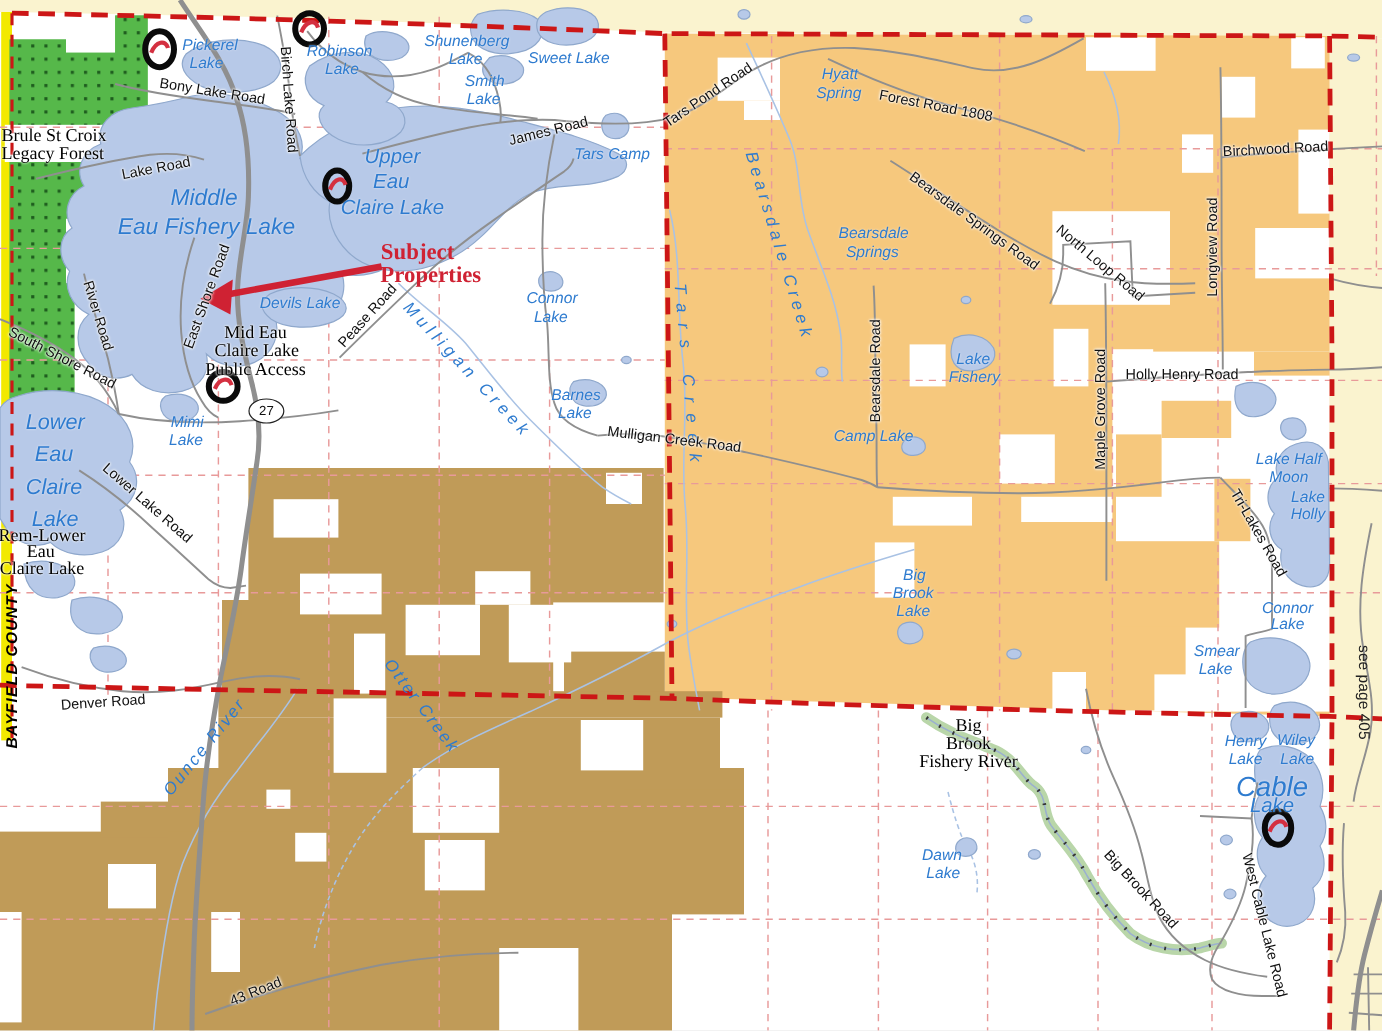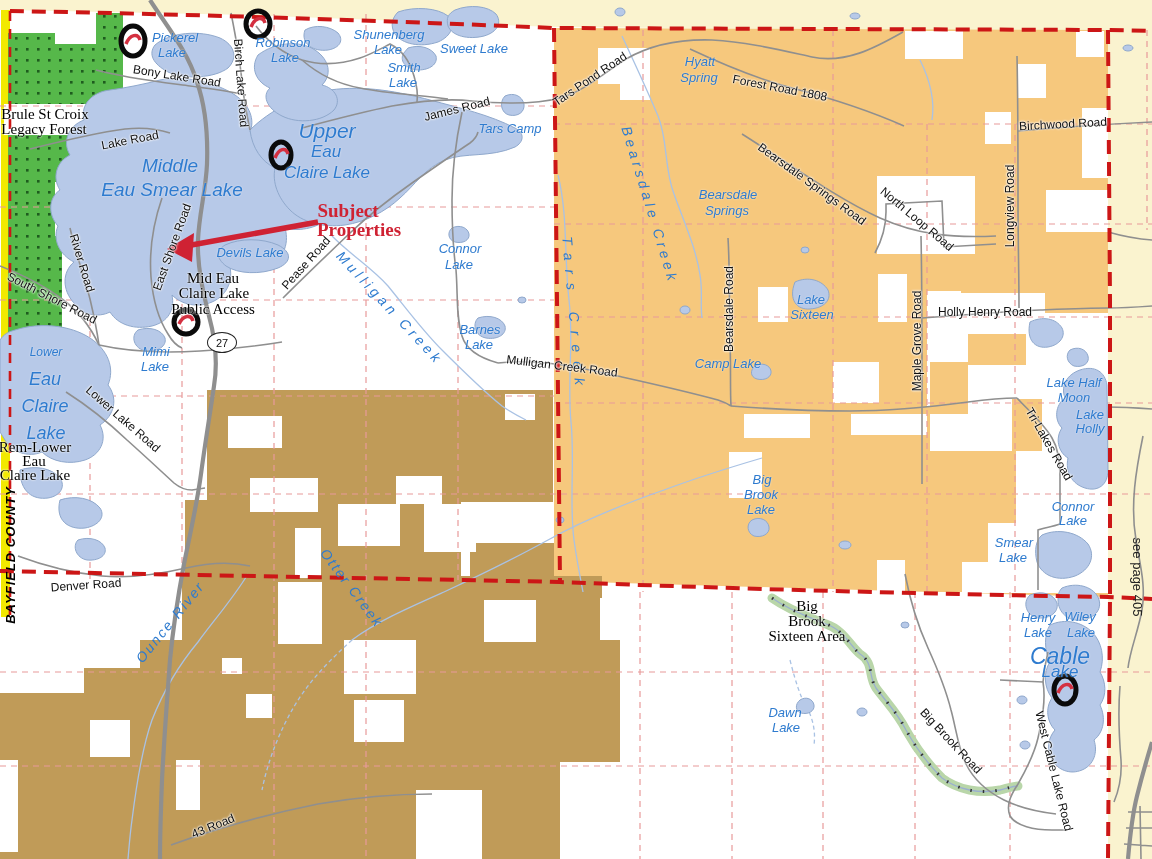--- a/index.html
+++ b/index.html
@@ -290,42 +290,42 @@
 <div class="lbl lake-lbl" style="left:175px;top:37px;transform:translate(-50%,-50%)">Pickerel</div>
 <div class="lbl lake-lbl" style="left:172px;top:52px;transform:translate(-50%,-50%)">Lake</div>
 <div class="lbl lake-lbl" style="left:283px;top:42px;transform:translate(-50%,-50%)">Robinson</div>
 <div class="lbl lake-lbl" style="left:285px;top:57px;transform:translate(-50%,-50%)">Lake</div>
 <div class="lbl lake-lbl" style="left:389px;top:34px;transform:translate(-50%,-50%)">Shunenberg</div>
 <div class="lbl lake-lbl" style="left:388px;top:49px;transform:translate(-50%,-50%)">Lake</div>
 <div class="lbl lake-lbl" style="left:474px;top:48px;transform:translate(-50%,-50%)">Sweet Lake</div>
 <div class="lbl lake-lbl" style="left:404px;top:67px;transform:translate(-50%,-50%)">Smith</div>
 <div class="lbl lake-lbl" style="left:403px;top:82px;transform:translate(-50%,-50%)">Lake</div>
 <div class="lbl lake-lbl" style="left:510px;top:128px;transform:translate(-50%,-50%)">Tars Camp</div>
-<div class="lbl lake-lbl" style="left:327px;top:131px;font-size:21px;transform:translate(-50%,-50%)">Upper</div>
+<div class="lbl lake-lbl" style="left:327px;top:131px;font-size:17px;transform:translate(-50%,-50%)">Upper</div>
 <div class="lbl lake-lbl" style="left:326px;top:152px;font-size:17px;transform:translate(-50%,-50%)">Eau</div>
 <div class="lbl lake-lbl" style="left:327px;top:173px;font-size:17px;transform:translate(-50%,-50%)">Claire Lake</div>
 <div class="lbl lake-lbl" style="left:170px;top:166px;font-size:19px;transform:translate(-50%,-50%)">Middle</div>
-<div class="lbl lake-lbl" style="left:172px;top:190px;font-size:19px;transform:translate(-50%,-50%)">Eau Smear Lake</div>
+<div class="lbl lake-lbl" style="left:172px;top:190px;font-size:19px;transform:translate(-50%,-50%)">Eau Fishery Lake</div>
 <div class="lbl lake-lbl" style="left:250px;top:252px;transform:translate(-50%,-50%)">Devils Lake</div>
 <div class="lbl lake-lbl" style="left:460px;top:248px;transform:translate(-50%,-50%)">Connor</div>
 <div class="lbl lake-lbl" style="left:459px;top:264px;transform:translate(-50%,-50%)">Lake</div>
 <div class="lbl lake-lbl" style="left:480px;top:329px;transform:translate(-50%,-50%)">Barnes</div>
 <div class="lbl lake-lbl" style="left:479px;top:344px;transform:translate(-50%,-50%)">Lake</div>
 <div class="lbl lake-lbl" style="left:156px;top:351px;transform:translate(-50%,-50%)">Mimi</div>
 <div class="lbl lake-lbl" style="left:155px;top:366px;transform:translate(-50%,-50%)">Lake</div>
-<div class="lbl lake-lbl" style="left:46px;top:352px;font-size:12px;transform:translate(-50%,-50%)">Lower</div>
+<div class="lbl lake-lbl" style="left:46px;top:352px;font-size:18px;transform:translate(-50%,-50%)">Lower</div>
 <div class="lbl lake-lbl" style="left:45px;top:379px;font-size:18px;transform:translate(-50%,-50%)">Eau</div>
 <div class="lbl lake-lbl" style="left:45px;top:406px;font-size:18px;transform:translate(-50%,-50%)">Claire</div>
 <div class="lbl lake-lbl" style="left:46px;top:433px;font-size:18px;transform:translate(-50%,-50%)">Lake</div>
 <div class="lbl lake-lbl" style="left:700px;top:61px;transform:translate(-50%,-50%)">Hyatt</div>
 <div class="lbl lake-lbl" style="left:699px;top:77px;transform:translate(-50%,-50%)">Spring</div>
 <div class="lbl lake-lbl" style="left:728px;top:194px;transform:translate(-50%,-50%)">Bearsdale</div>
 <div class="lbl lake-lbl" style="left:727px;top:210px;transform:translate(-50%,-50%)">Springs</div>
 <div class="lbl lake-lbl" style="left:811px;top:299px;transform:translate(-50%,-50%)">Lake</div>
-<div class="lbl lake-lbl" style="left:812px;top:314px;transform:translate(-50%,-50%)">Sixteen</div>
+<div class="lbl lake-lbl" style="left:812px;top:314px;transform:translate(-50%,-50%)">Fishery</div>
 <div class="lbl lake-lbl" style="left:728px;top:363px;transform:translate(-50%,-50%)">Camp Lake</div>
 <div class="lbl lake-lbl" style="left:762px;top:479px;transform:translate(-50%,-50%)">Big</div>
 <div class="lbl lake-lbl" style="left:761px;top:494px;transform:translate(-50%,-50%)">Brook</div>
 <div class="lbl lake-lbl" style="left:761px;top:509px;transform:translate(-50%,-50%)">Lake</div>
 <div class="lbl lake-lbl" style="left:1074px;top:382px;transform:translate(-50%,-50%)">Lake Half</div>
 <div class="lbl lake-lbl" style="left:1074px;top:397px;transform:translate(-50%,-50%)">Moon</div>
 <div class="lbl lake-lbl" style="left:1090px;top:414px;transform:translate(-50%,-50%)">Lake</div>
 <div class="lbl lake-lbl" style="left:1090px;top:428px;transform:translate(-50%,-50%)">Holly</div>
 <div class="lbl lake-lbl" style="left:1073px;top:506px;transform:translate(-50%,-50%)">Connor</div>
 <div class="lbl lake-lbl" style="left:1073px;top:520px;transform:translate(-50%,-50%)">Lake</div>
@@ -374,21 +374,21 @@
 <div class="lbl area-lbl" style="left:45px;top:114px;transform:translate(-50%,-50%)">Brule St Croix</div>
 <div class="lbl area-lbl" style="left:44px;top:129px;transform:translate(-50%,-50%)">Legacy Forest</div>
 <div class="lbl area-lbl" style="left:213px;top:278px;transform:translate(-50%,-50%)">Mid Eau</div>
 <div class="lbl area-lbl" style="left:214px;top:293px;transform:translate(-50%,-50%)">Claire Lake</div>
 <div class="lbl area-lbl" style="left:213px;top:309px;transform:translate(-50%,-50%)">Public Access</div>
 <div class="lbl area-lbl" style="left:35px;top:447px;transform:translate(-50%,-50%)">Rem-Lower</div>
 <div class="lbl area-lbl" style="left:34px;top:461px;transform:translate(-50%,-50%)">Eau</div>
 <div class="lbl area-lbl" style="left:35px;top:475px;transform:translate(-50%,-50%)">Claire Lake</div>
 <div class="lbl area-lbl" style="left:807px;top:606px;transform:translate(-50%,-50%)">Big</div>
 <div class="lbl area-lbl" style="left:807px;top:621px;transform:translate(-50%,-50%)">Brook</div>
-<div class="lbl area-lbl" style="left:807px;top:636px;transform:translate(-50%,-50%)">Sixteen Area</div>
+<div class="lbl area-lbl" style="left:807px;top:636px;transform:translate(-50%,-50%)">Fishery River</div>
 
 <div class="lbl subject-lbl" style="left:348px;top:211px;transform:translate(-50%,-50%)">Subject</div>
 <div class="lbl subject-lbl" style="left:359px;top:230px;transform:translate(-50%,-50%)">Properties</div>
 <div class="lbl county-lbl" style="left:10px;top:555px;transform:translate(-50%,-50%) rotate(-90deg)">BAYFIELD COUNTY</div>
 <div class="lbl page-lbl" style="left:1137px;top:577px;transform:translate(-50%,-50%) rotate(90deg)">see page 405</div>
 <div id="shield">27</div>
 
 </div>
 
 </body></html>

